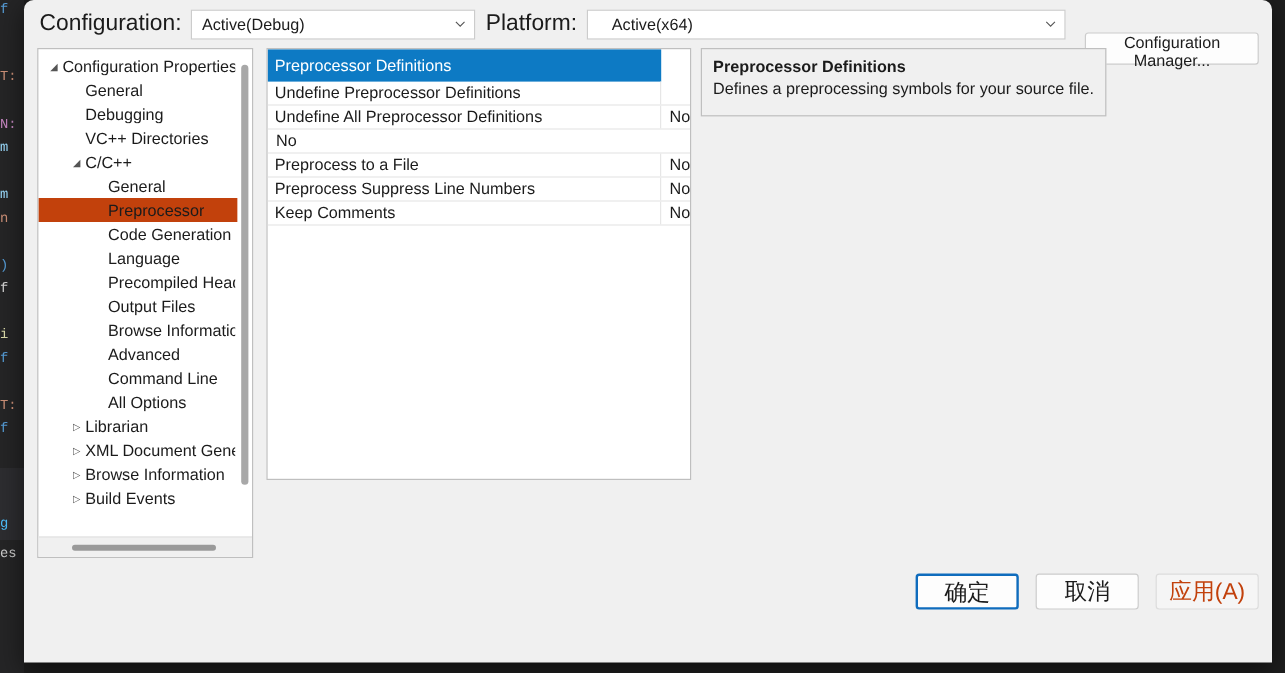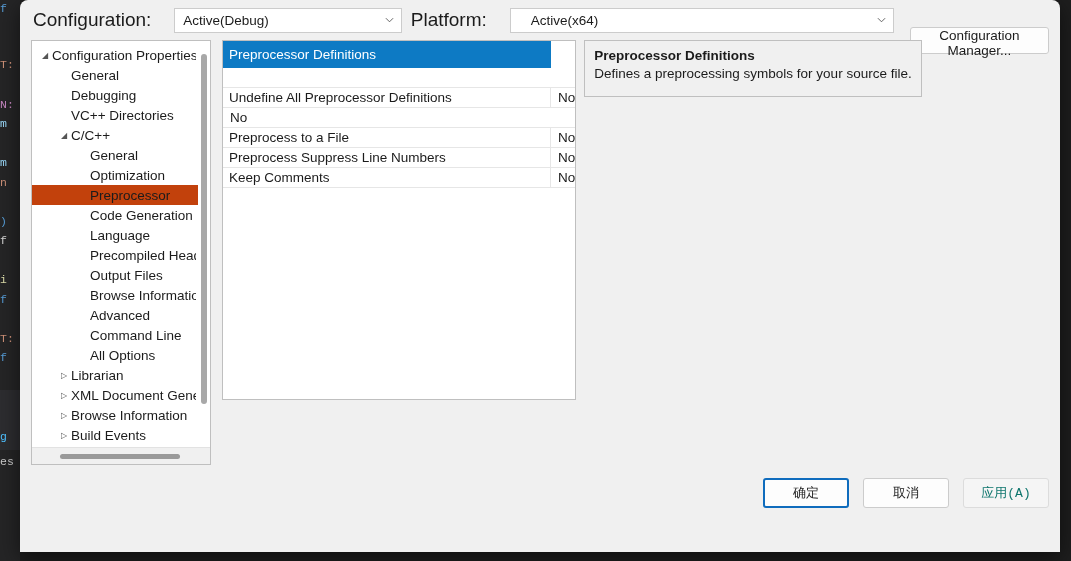--- a/index.html
+++ b/index.html
@@ -89,21 +89,20 @@
     position: relative;
     height: 25px;
     background: #ffffff;
     border: 1px solid #cccccc;
     display: flex;
     align-items: center;
     font-size: 13.5px;
     color: #1b1b1b;
     padding: 0 22px 0 8px;
     cursor: default;
-    margin-left: 15px;
   }
   .combo .chev {
     position: absolute;
     right: 7px; top: 50%;
     transform: translateY(-50%);
     width: 9px; height: 9px;
   }
   #combo-config { width: 277px; }
   #combo-platform { width: 470px; padding-left: 20px; }
   .btn {
@@ -293,35 +292,34 @@
     height: 55px;
     display: flex;
     align-items: center;
     justify-content: flex-end;
     padding: 0 11px 0 0;
     gap: 14px;
   }
   .fbtn {
     width: 86px; height: 30px;
     border-radius: 3px;
-    font-size: 13px;
+    font-size: 19px;
     font-family: "Liberation Sans", sans-serif;
     background: #fdfdfd;
     border: 1px solid #cccccc;
     color: #1b1b1b;
     cursor: default;
   }
   .fbtn.default {
     border: 2px solid #0f6cbd;
   }
   .fbtn.disabled {
-    color: #0f766e;
+    color: #c2410c;
     background: #f5f5f5;
     border: 1px solid #dcdcdc;
-    font-family: Liberation Mono, monospace;
   }
 </style>
 </head>
 <body>
 
 <div id="backdrop">
   <div class="gutter-band" style="top:0;height:390px;"></div>
   <div class="panel-band" style="top:390px;height:60px;"></div>
   <div class="gutter-band" style="top:450px;height:111px;"></div>
   <div id="backdrop-lines">
@@ -381,23 +379,20 @@
           <div class="tnode depth1i">
             <span class="lbl">VC++ Directories</span>
           </div>
           <div class="tnode depth1">
             <span class="arrow">◢</span>
             <span class="lbl">C/C++</span>
           </div>
           <div class="tnode depth2i">
             <span class="lbl">General</span>
           </div>
-          <div class="tnode depth2i">
-            <span class="lbl">Optimization</span>
-          </div>
           <div class="tnode depth2i sel">
             <span class="lbl">Preprocessor</span>
           </div>
           <div class="tnode depth2i">
             <span class="lbl">Code Generation</span>
           </div>
           <div class="tnode depth2i">
             <span class="lbl">Language</span>
           </div>
           <div class="tnode depth2i">
@@ -445,20 +440,21 @@
 
     <div id="rightpane">
 
       <div id="grid">
         <div id="grid-rows">
             <div class="grow selected">
               <div class="gname">Preprocessor Definitions</div>
               <div class="gval"></div>
             </div>
             <div class="grow">
+              <div class="gname">Undefine Preprocessor Definitions</div>
               <div class="gval"></div>
             </div>
             <div class="grow">
               <div class="gname">Undefine All Preprocessor Definitions</div>
               <div class="gval">No</div>
             </div>
             <div class="grow">
               <div class="gval">No</div>
             </div>
             <div class="grow">

